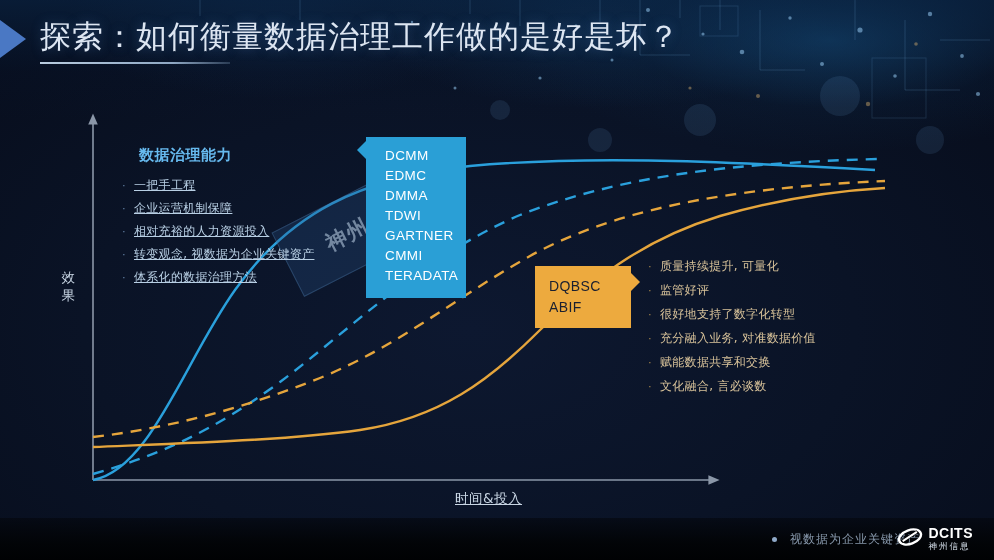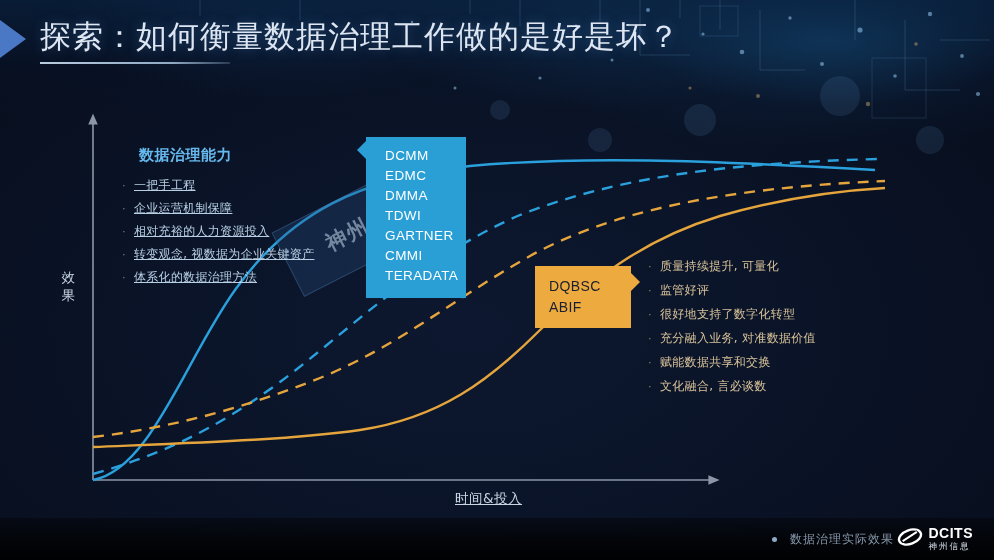--- a/index.html
+++ b/index.html
@@ -351,21 +351,21 @@
       <span class="bullet-dot bullet-dot-gold">·</span>
       <span class="bullet-text-gold">文化融合, 言必谈数</span>
     </div>
   </div>
 
   <div id="y-axis-label">效果</div>
   <div id="x-axis-label">时间&amp;投入</div>
 
   <div id="footer-bar"></div>
   <div id="footer-dot"></div>
-  <div id="footer-text">数据治理实际效果</div>
+  <div id="footer-text">视数据为企业关键资产</div>
   <div id="logo">
     <svg id="logo-mark" viewBox="0 0 28 24">
       <ellipse cx="14" cy="12" rx="12.5" ry="7.5" transform="rotate(-20 14 12)" fill="none" stroke="#ffffff" stroke-width="2.6"></ellipse>
       <path d="M5 17 L22 6" stroke="#000000" stroke-width="3.4" fill="none"></path>
       <path d="M6 16.5 L21.5 6.5" stroke="#ffffff" stroke-width="2.2" fill="none"></path>
     </svg>
     <div id="logo-text">
       <div id="logo-en">DCITS</div>
       <div id="logo-cn">神州信息</div>
     </div>

